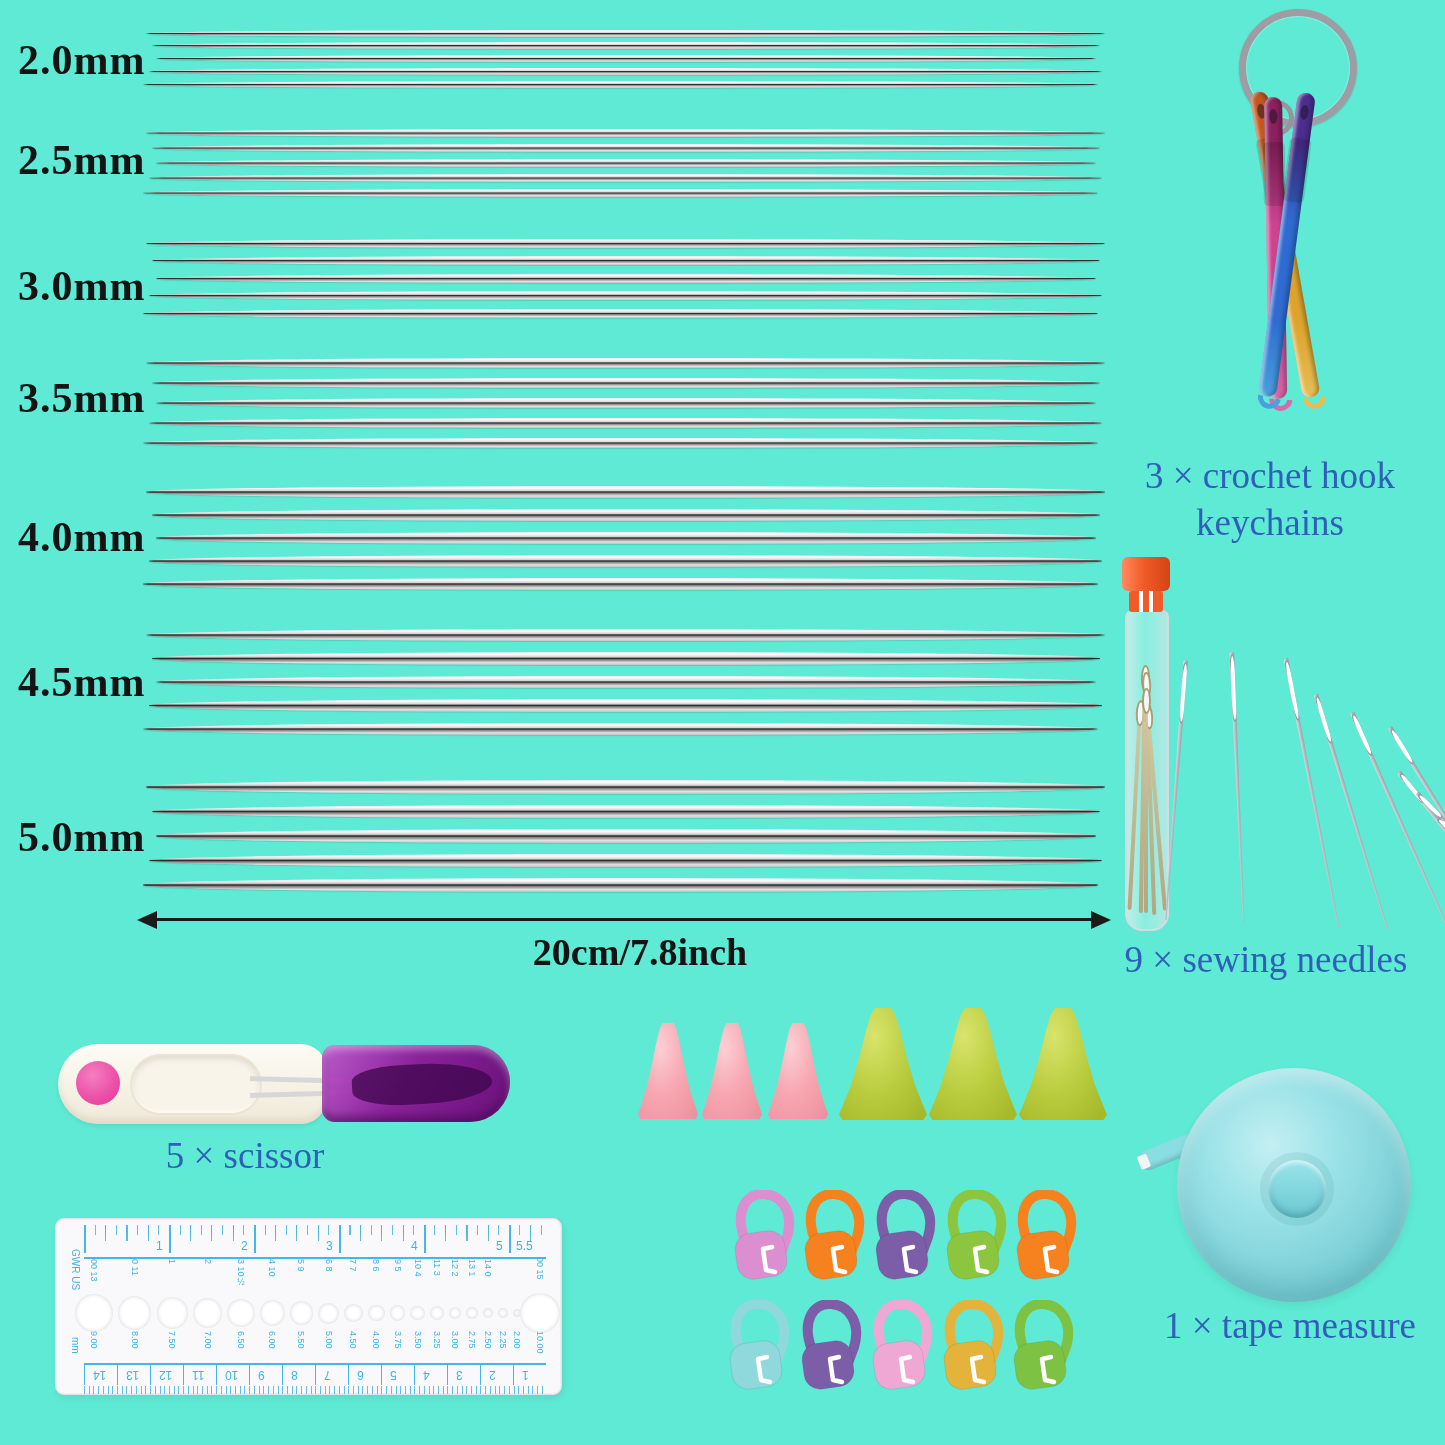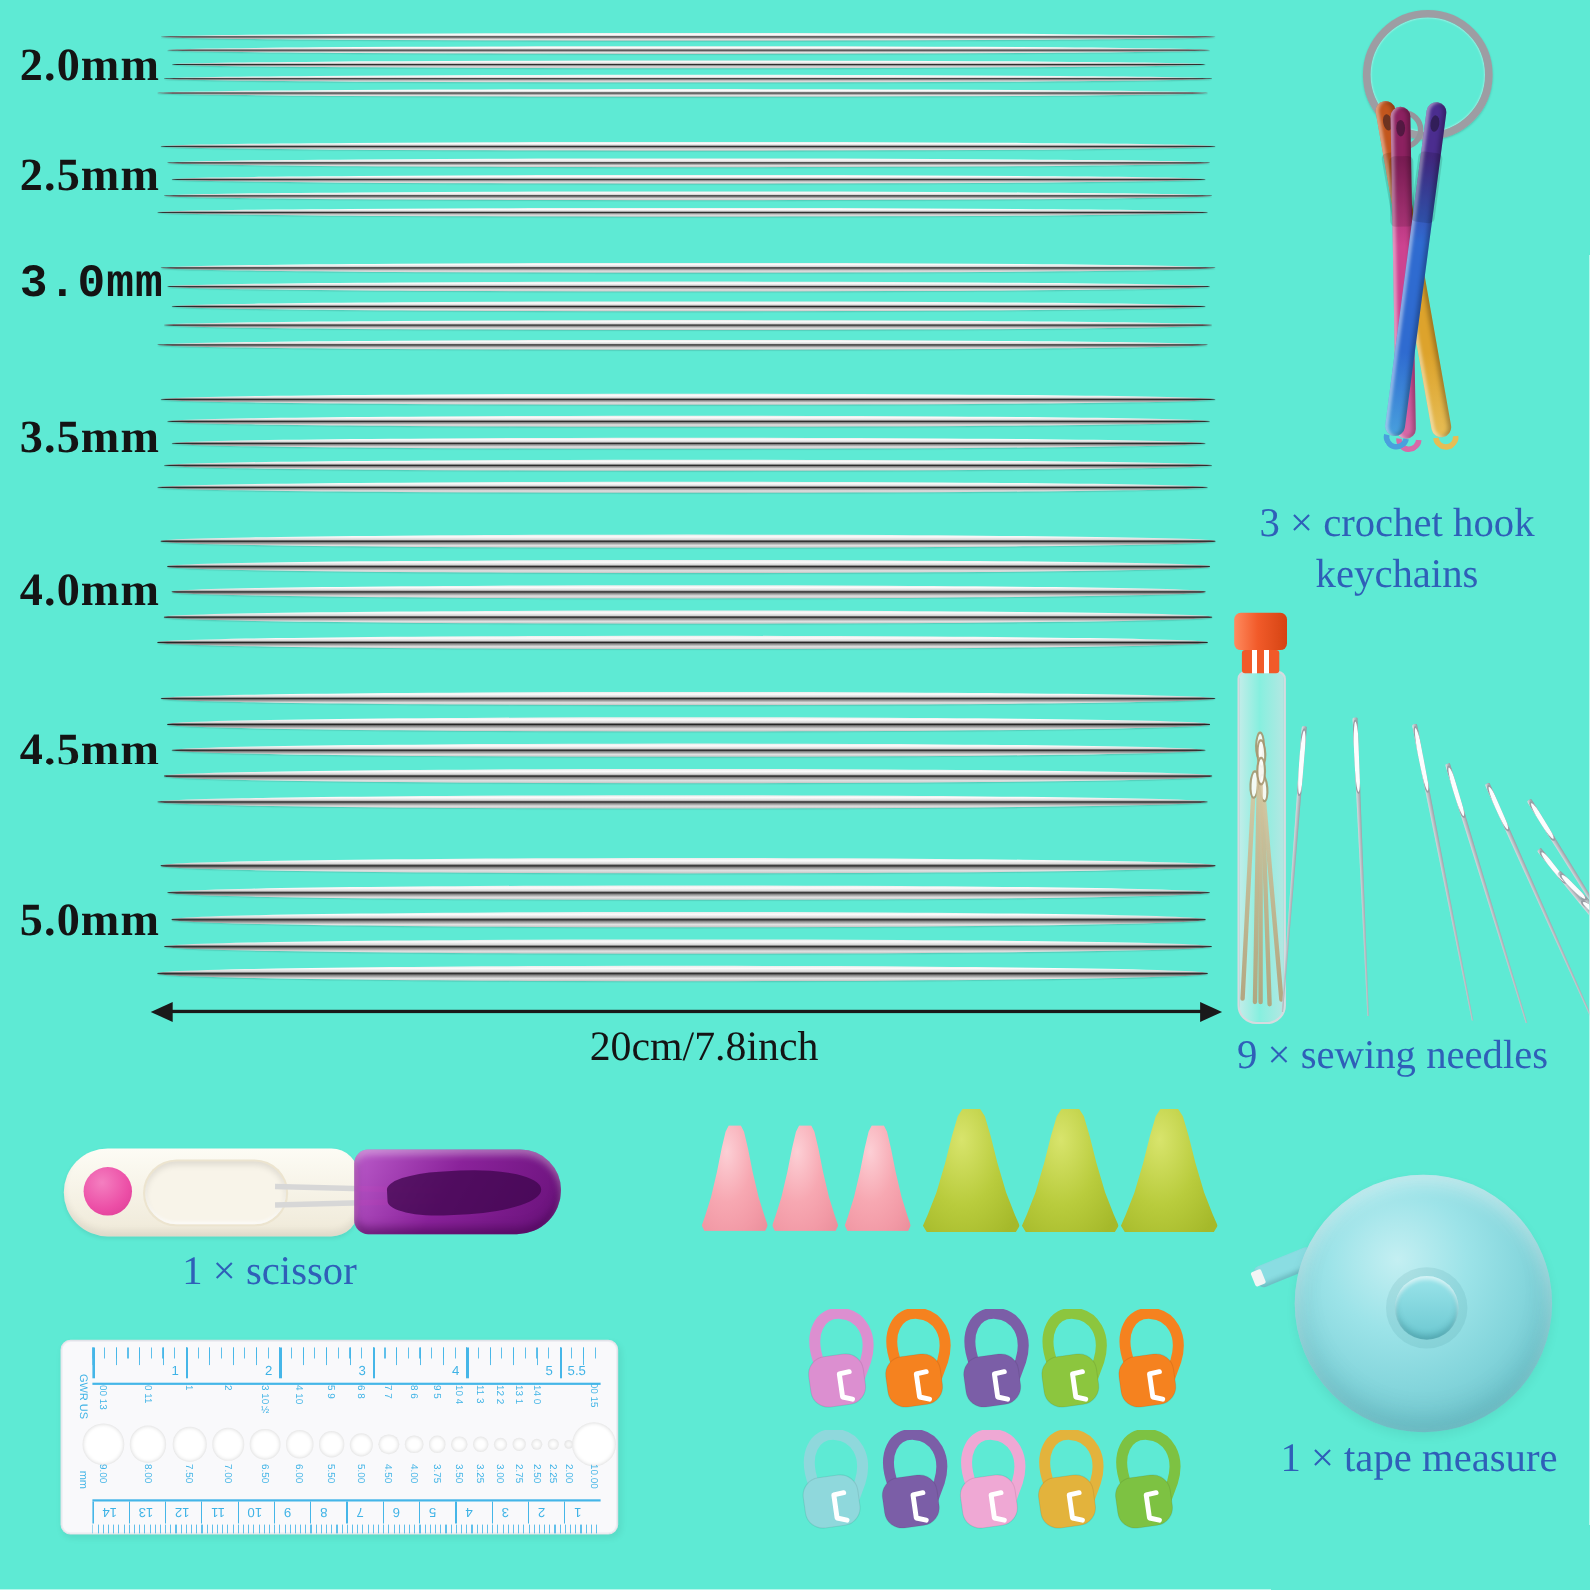--- a/index.html
+++ b/index.html
@@ -12,21 +12,21 @@
   .needle{position:absolute;border-radius:50%;
     background:linear-gradient(to bottom,#ececec 0%,#fbfbfb 18%,#d4d4d4 38%,#5a5a5a 46%,#242424 51%,#7d7d7d 59%,#e2e2e2 82%,#c2c2c2 100%);
     box-shadow:0 1px 1px rgba(0,0,0,0.12);}
 
   
   .arrow-line{position:absolute;left:143px;top:918px;width:962px;height:3px;background:#1a1a1a;}
   .arrow-head{position:absolute;width:0;height:0;border-top:9px solid transparent;border-bottom:9px solid transparent;}
   .ah-l{left:137px;top:910.5px;border-right:20px solid #1a1a1a;}
   .ah-r{left:1091px;top:910.5px;border-left:20px solid #1a1a1a;}
   .measure-label{position:absolute;left:440px;top:930px;width:400px;text-align:center;
-                 font-size:38px;font-weight:normal;color:#141414;}
+                 font-size:38px;font-weight:bold;color:#141414;}
 
   
   .item-label{position:absolute;color:#2f5fb8;font-size:37px;text-align:center;line-height:47px;white-space:nowrap;}
 
   
   .keyring{position:absolute;left:1239px;top:9px;width:104px;height:104px;border-radius:50%;
            border:7px solid #9d9da3;box-shadow:inset 0 0 2px rgba(255,255,255,.8),0 1px 2px rgba(0,0,0,.18);}
   .keyring-conn{position:absolute;left:1258px;top:100px;width:26px;height:26px;border-radius:50%;border:5px solid #95959b;}
   .hook{position:absolute;width:18px;border-radius:9px;transform-origin:50% 0;
         box-shadow:inset 3px 0 3px rgba(255,255,255,.45),inset -3px 0 4px rgba(0,0,0,.28);}
@@ -124,21 +124,21 @@
       </div>
       <div>
         <div class="size-label" style="top: 160px;">2.5mm</div>
         <div class="needle" style="left: 146px; width: 959px; top: 129px; height: 8px;"></div>
         <div class="needle" style="left: 152px; width: 948px; top: 144px; height: 8px;"></div>
         <div class="needle" style="left: 156px; width: 940px; top: 159px; height: 8px;"></div>
         <div class="needle" style="left: 149px; width: 953px; top: 174px; height: 8px;"></div>
         <div class="needle" style="left: 143px; width: 955px; top: 189px; height: 8px;"></div>
       </div>
       <div>
-        <div class="size-label" style="top: 258px; font-family: Liberation Mono, monospace;">3.0mm</div>
+        <div class="size-label" style="top: 286px;">3.0mm</div>
         <div class="needle" style="left: 146px; width: 959px; top: 238.5px; height: 9px;"></div>
         <div class="needle" style="left: 152px; width: 948px; top: 256px; height: 9px;"></div>
         <div class="needle" style="left: 156px; width: 940px; top: 273.5px; height: 9px;"></div>
         <div class="needle" style="left: 149px; width: 953px; top: 291px; height: 9px;"></div>
         <div class="needle" style="left: 143px; width: 955px; top: 308.5px; height: 9px;"></div>
       </div>
       <div>
         <div class="size-label" style="top: 398px;">3.5mm</div>
         <div class="needle" style="left: 146px; width: 959px; top: 357.75px; height: 10.5px;"></div>
         <div class="needle" style="left: 152px; width: 948px; top: 377.75px; height: 10.5px;"></div>
@@ -247,21 +247,21 @@
   </div>
 
   <div>
     <div class="sc-body"></div>
     <div class="sc-slot"></div>
     <div class="sc-circle"></div>
     <div class="sc-blade" style="left:250px;top:1078px;transform:rotate(1.5deg);"></div>
     <div class="sc-blade" style="left:250px;top:1091px;transform:rotate(-1.5deg);"></div>
     <div class="sc-cap"></div>
     <div class="sc-cap-inner"></div>
-    <div class="item-label" style="left:65px;top:1132px;width:360px;">1 × scissor</div>
+    <div class="item-label" style="left:65px;top:1132px;width:360px;">5 × scissor</div>
   </div>
 
   <div id="cones">
       <div class="cone pink" style="left: 638px; top: 1023px; width: 60px; height: 96px;"></div>
       <div class="cone pink" style="left: 702px; top: 1023px; width: 60px; height: 96px;"></div>
       <div class="cone pink" style="left: 768px; top: 1023px; width: 60px; height: 96px;"></div>
       <div class="cone green" style="left: 839px; top: 1008px; width: 88px; height: 112px;"></div>
       <div class="cone green" style="left: 929px; top: 1008px; width: 88px; height: 112px;"></div>
       <div class="cone green" style="left: 1019px; top: 1008px; width: 88px; height: 112px;"></div>
     </div>

